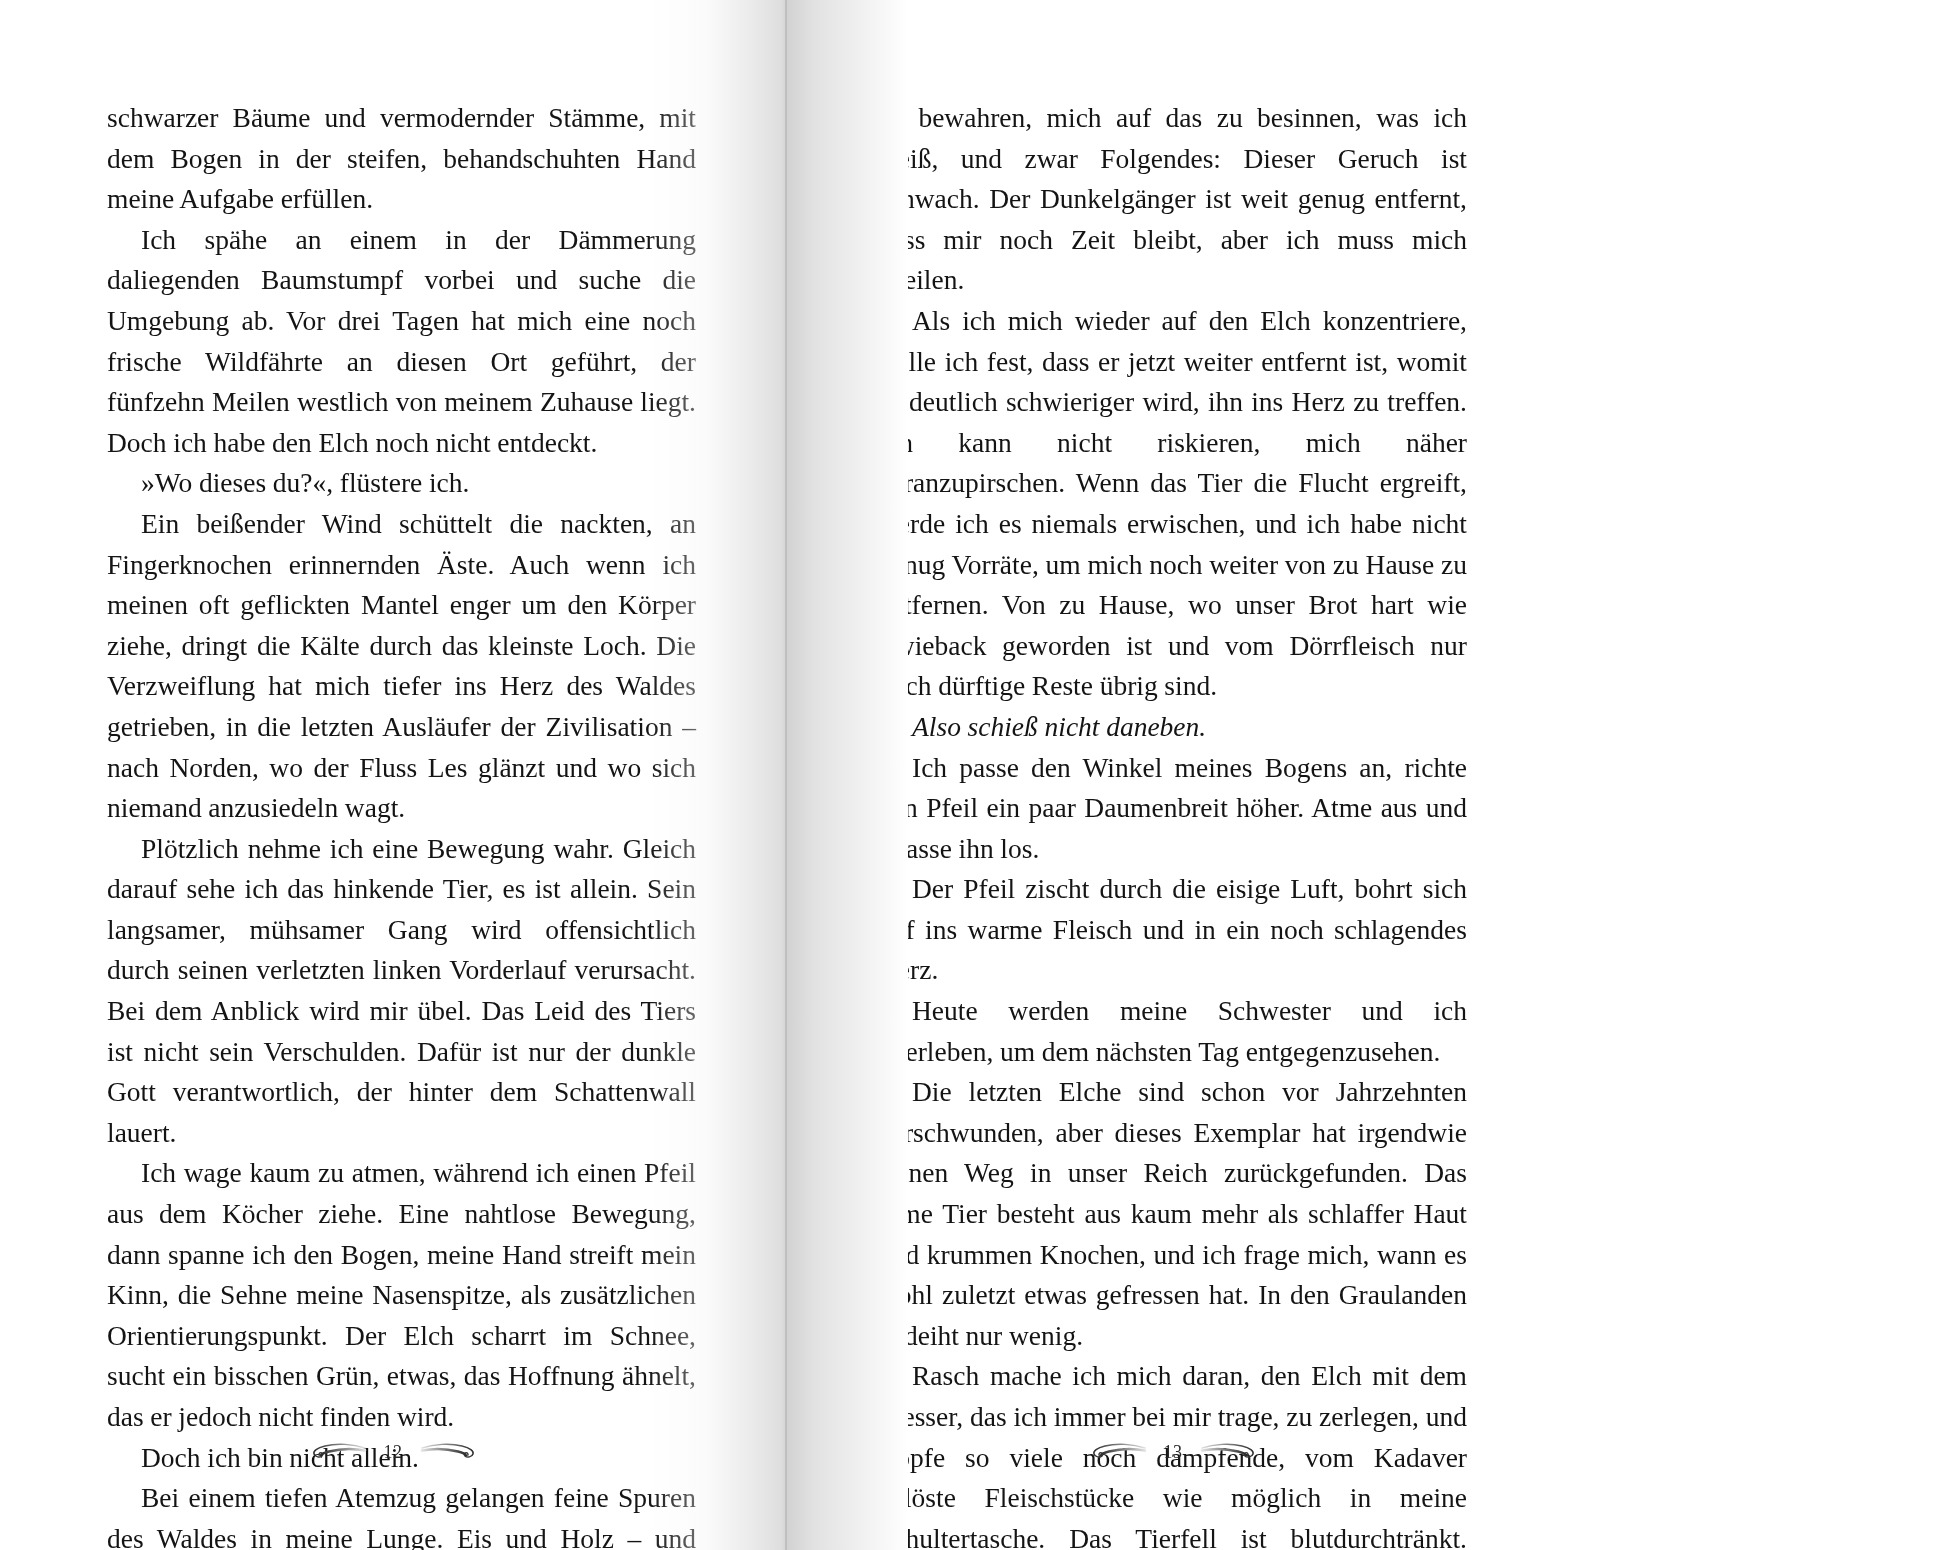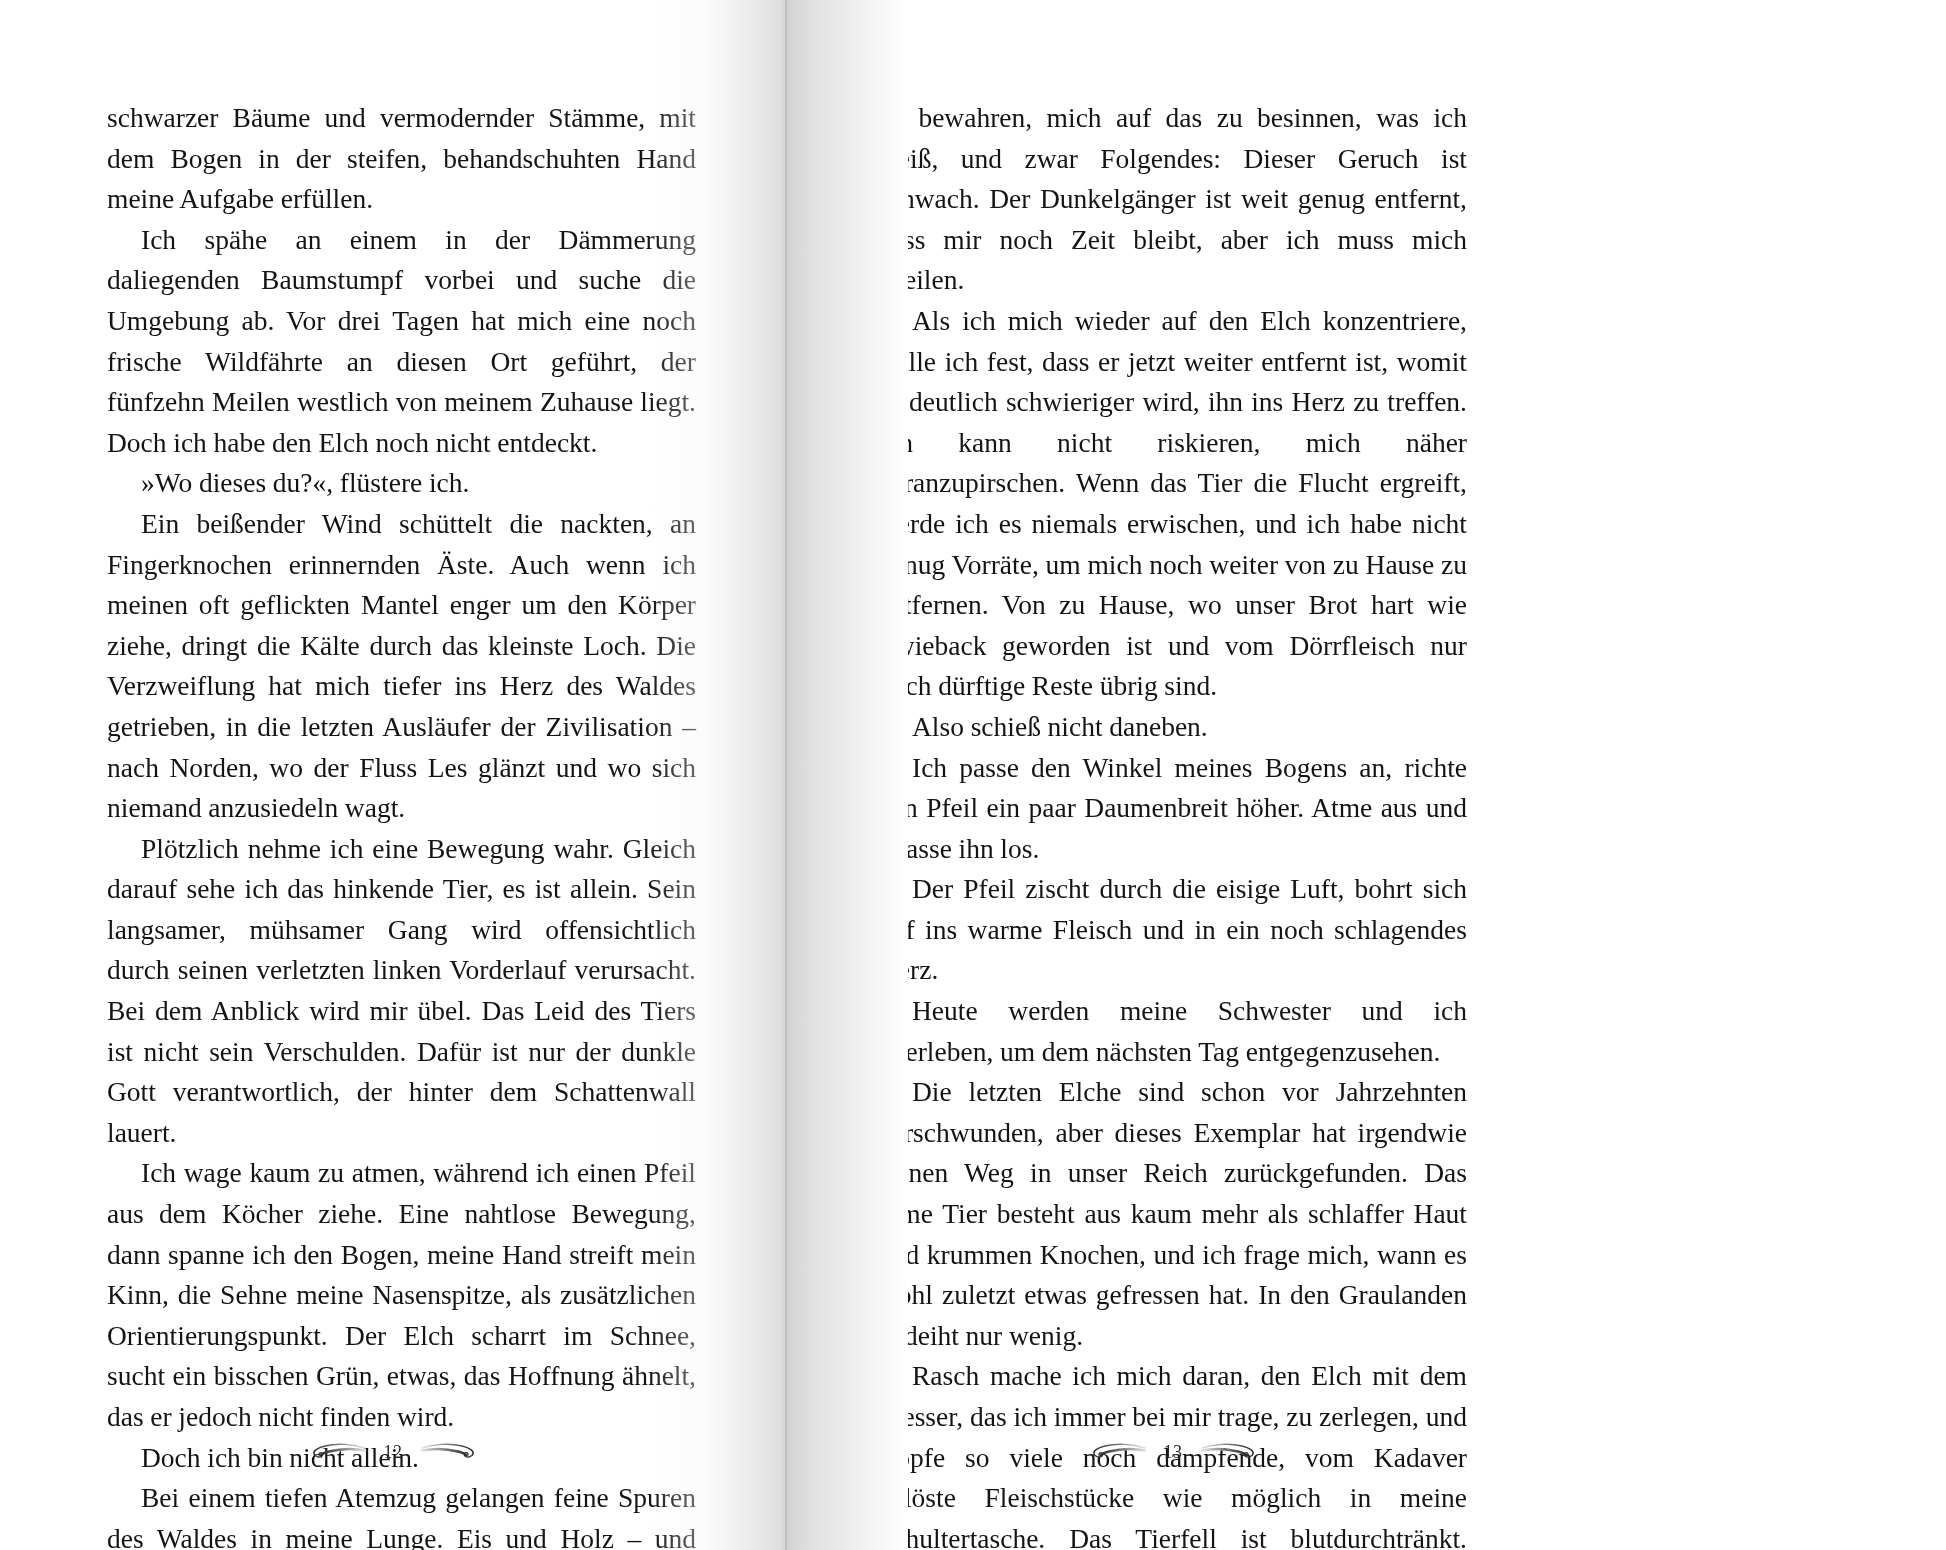--- a/index.html
+++ b/index.html
@@ -78,21 +78,21 @@
     word-spacing: -0.2px;
   }
   .col-left  { left: 107px;  top: 98px; width: 589px; }
   .col-right { left: 878px;  top: 98px; width: 589px; }
 
   .textcol p {
     margin: 0;
     text-indent: 0;
   }
   .textcol p.ind { text-indent: 34px; }
-  .textcol p.ital { text-indent: 34px; }
+  .textcol p.ital { font-style: italic; text-indent: 34px; }
 
   
   .textcol p { text-align-last: left; }
 
   
   .folio {
     position: absolute;
     display: flex;
     align-items: center;
     justify-content: center;

